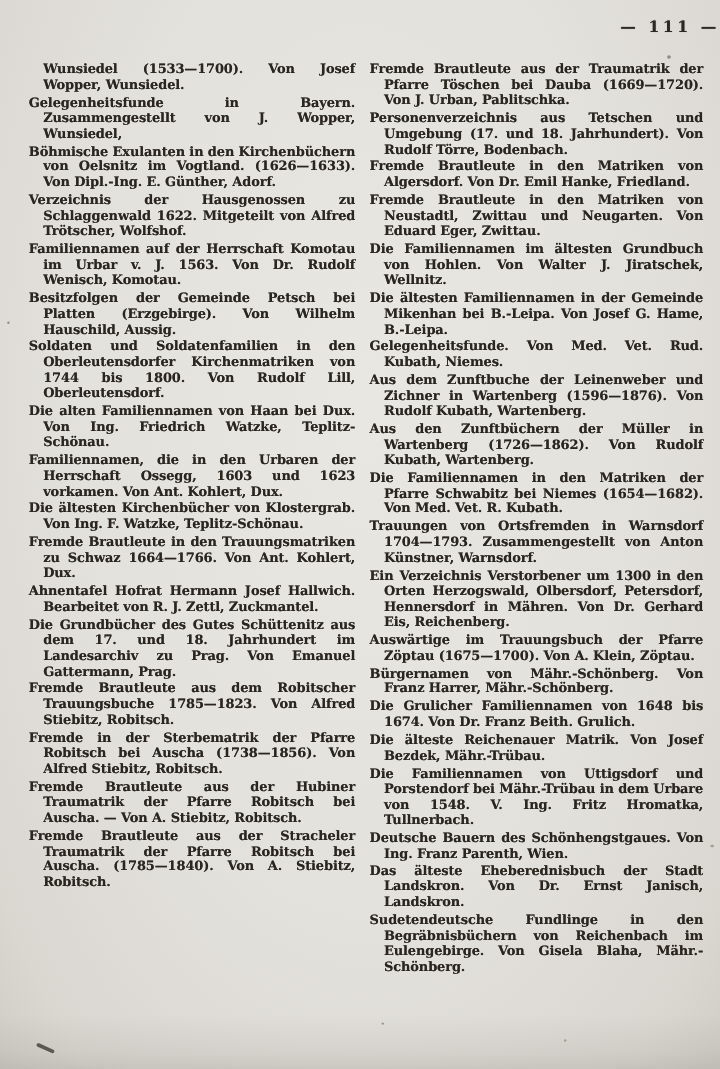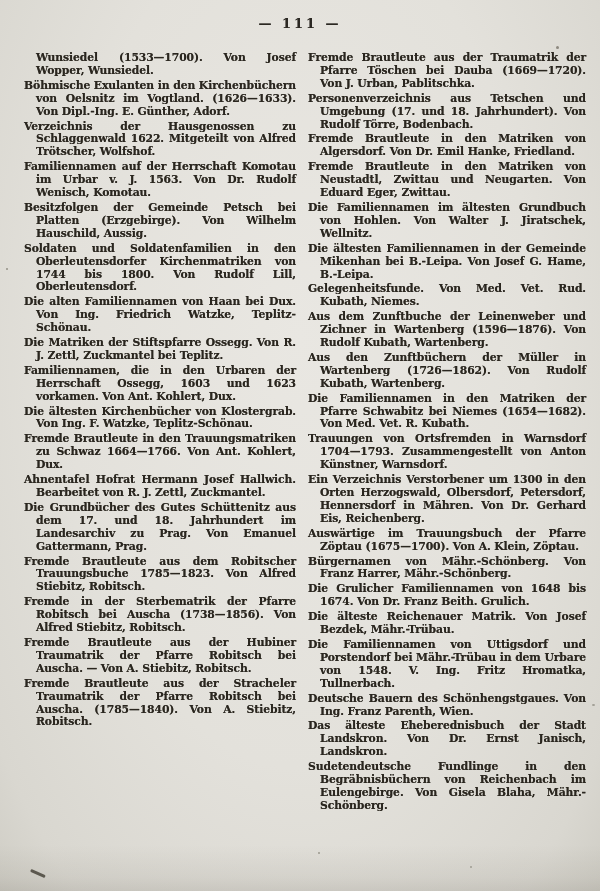--- a/index.html
+++ b/index.html
@@ -3,21 +3,21 @@
 <meta charset="utf-8">
 <style>
   html,body{margin:0;padding:0;}
   body{width:600px;height:891px;overflow:hidden;}
   .page{
     position:relative;width:600px;height:891px;overflow:hidden;
     background:radial-gradient(ellipse at 50% 38%, #e9e7e2 0%, #e3e1db 55%, #d9d7d0 88%, #cfcdc5 100%);
     font-family:"DejaVu Serif", serif;
   }
   .page-number{
-    position:absolute;top:16px;left:0;right:0;text-align:center;
+    position:absolute;top:16px;left:0;right:0;text-align:right;
     font-size:13px;font-weight:700;letter-spacing:3px;color:#2b2822;
     text-shadow:0 0 0.6px rgba(43,40,34,0.6);
   }
   .col{
     position:absolute;top:52px;
     font-size:10.8px;line-height:12.9px;font-weight:700;
     color:#2a261f;text-align:justify;
     text-shadow:0 0 0.55px rgba(42,38,31,0.65);
     letter-spacing:-0.1px;
   }
@@ -43,27 +43,27 @@
   }
 </style>
 </head>
 <body>
 
 <div class="page">
   <div class="page-number">— 111 —</div>
 
   <div class="col col-left">
       <p class="entry continuation">Wunsiedel (1533—1700). Von Josef Wopper, Wunsiedel.</p>
+      <p class="entry">Gelegenheitsfunde in Bayern. Zusammengestellt von J. Wopper, Wunsiedel,</p>
       <p class="entry">Böhmische Exulanten in den Kirchenbüchern von Oelsnitz im Vogtland. (1626—1633). Von Dipl.-Ing. E. Günther, Adorf.</p>
       <p class="entry">Verzeichnis der Hausgenossen zu Schlaggenwald 1622. Mitgeteilt von Alfred Trötscher, Wolfshof.</p>
       <p class="entry">Familiennamen auf der Herrschaft Komotau im Urbar v. J. 1563. Von Dr. Rudolf Wenisch, Komotau.</p>
       <p class="entry">Besitzfolgen der Gemeinde Petsch bei Platten (Erzgebirge). Von Wilhelm Hauschild, Aussig.</p>
       <p class="entry">Soldaten und Soldatenfamilien in den Oberleutensdorfer Kirchenmatriken von 1744 bis 1800. Von Rudolf Lill, Oberleutensdorf.</p>
       <p class="entry">Die alten Familiennamen von Haan bei Dux. Von Ing. Friedrich Watzke, Teplitz-Schönau.</p>
-      <p class="entry">Die Matriken der Stiftspfarre Ossegg. Von R. J. Zettl, Zuckmantel bei Teplitz.</p>
       <p class="entry">Familiennamen, die in den Urbaren der Herrschaft Ossegg, 1603 und 1623 vorkamen. Von Ant. Kohlert, Dux.</p>
       <p class="entry">Die ältesten Kirchenbücher von Klostergrab. Von Ing. F. Watzke, Teplitz-Schönau.</p>
       <p class="entry">Fremde Brautleute in den Trauungsmatriken zu Schwaz 1664—1766. Von Ant. Kohlert, Dux.</p>
       <p class="entry">Ahnentafel Hofrat Hermann Josef Hallwich. Bearbeitet von R. J. Zettl, Zuckmantel.</p>
       <p class="entry">Die Grundbücher des Gutes Schüttenitz aus dem 17. und 18. Jahrhundert im Landesarchiv zu Prag. Von Emanuel Gattermann, Prag.</p>
       <p class="entry">Fremde Brautleute aus dem Robitscher Trauungsbuche 1785—1823. Von Alfred Stiebitz, Robitsch.</p>
       <p class="entry">Fremde in der Sterbematrik der Pfarre Robitsch bei Auscha (1738—1856). Von Alfred Stiebitz, Robitsch.</p>
       <p class="entry">Fremde Brautleute aus der Hubiner Traumatrik der Pfarre Robitsch bei Auscha. — Von A. Stiebitz, Robitsch.</p>
       <p class="entry">Fremde Brautleute aus der Stracheler Traumatrik der Pfarre Robitsch bei Auscha. (1785—1840). Von A. Stiebitz, Robitsch.</p>
     </div>

